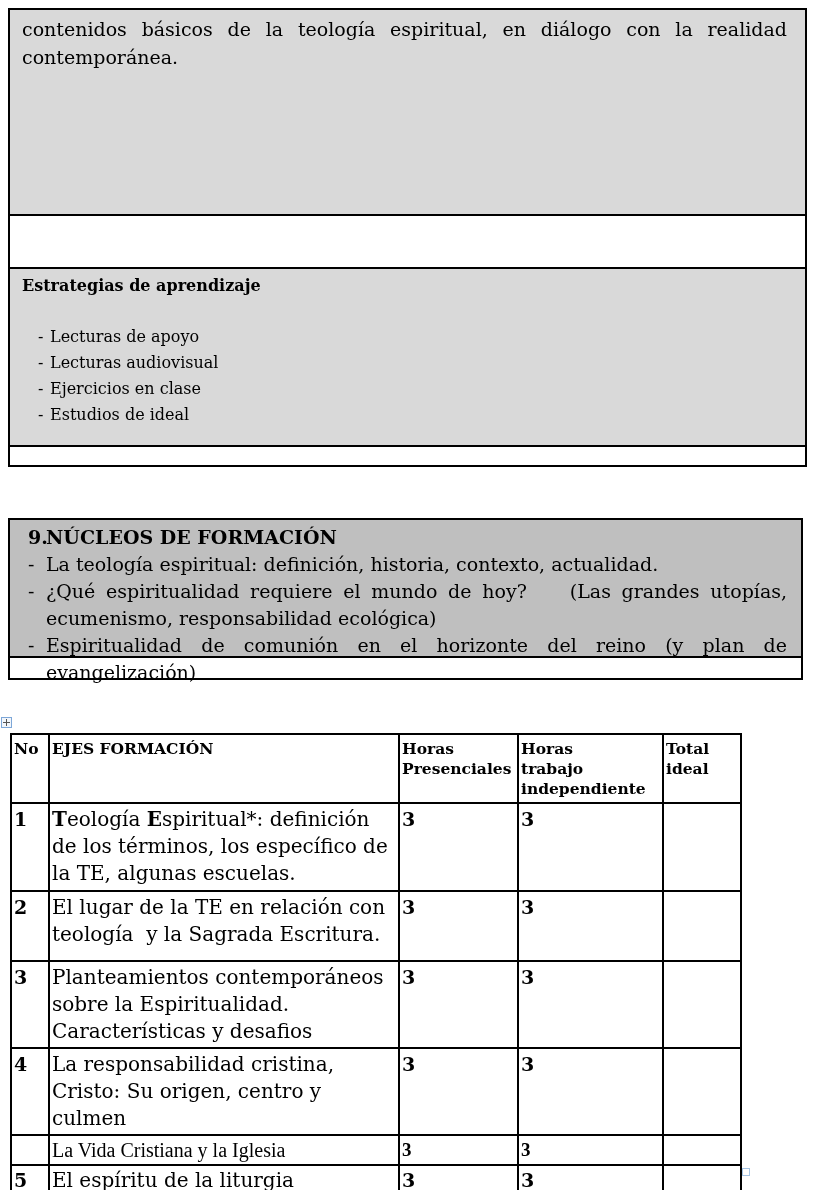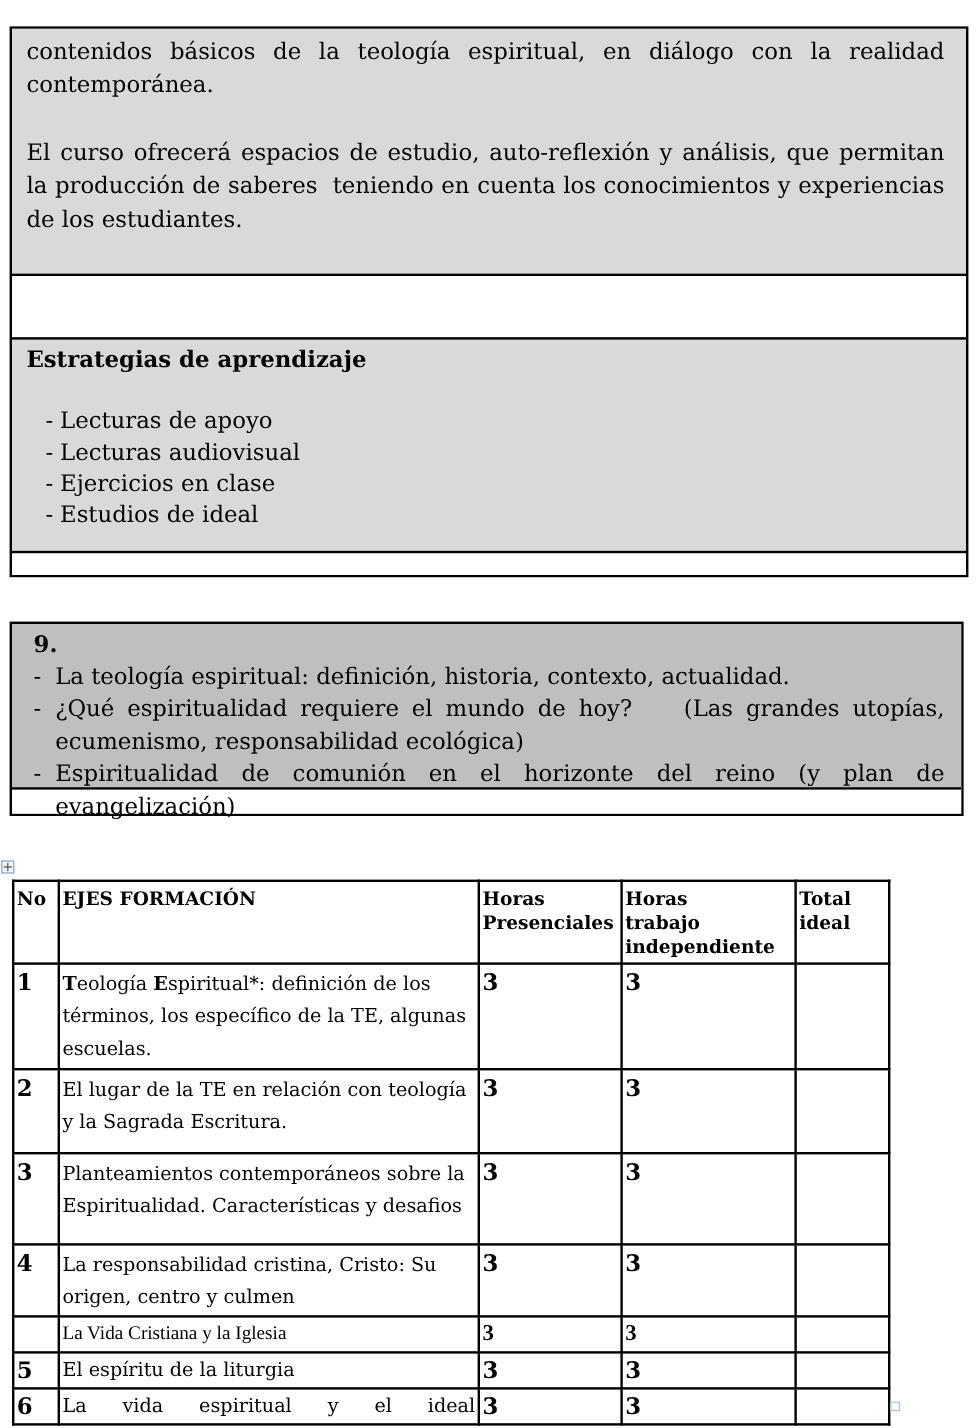--- a/index.html
+++ b/index.html
@@ -16,26 +16,26 @@
     border: 2px solid #000;
     box-sizing: border-box;
   }
   .row { box-sizing: border-box; }
   .row + .row { border-top: 2px solid #000; }
   .gray-light { background: #d9d9d9; }
   .gray-dark { background: #bfbfbf; }
   .white { background: #ffffff; }
 
   
-  #table1 { left: 8px; top: 22px; width: 799px; }
+  #table1 { left: 8px; top: 8px; width: 799px; }
   #t1r1 { height: 204px; padding: 5px 18px 0 12px; font-size: 19px; line-height: 28px; }
   #t1r1 p { margin: 0; text-align: justify; }
   #t1r1 .spacer { height: 28px; }
   #t1r2 { height: 53px; }
-  #t1r3 { height: 178px; padding: 4px 18px 0 12px; font-size: 19px; line-height: 26px; }
+  #t1r3 { height: 178px; padding: 4px 18px 0 12px; font-size: 16px; line-height: 26px; }
   #t1r4 { height: 20px; }
   .bold { font-weight: bold; }
   .list { margin-top: 25px; }
   .li { display: flex; }
   .li .dash { width: 28px; padding-left: 16px; box-sizing: border-box; flex: none; }
   .li .li-text { flex: 1; }
 
   
   #table2 { left: 8px; top: 518px; width: 795px; }
   #t2r1 { height: 136px; padding: 4px 14px 0 8px; font-size: 19px; line-height: 27px; }
@@ -55,21 +55,21 @@
     vertical-align: top;
     text-align: left;
     padding: 2px 2px;
     overflow: hidden;
   }
   #table3 th {
     font-size: 15.5px; line-height: 20px; font-weight: bold;
     white-space: pre-line; height: 61px; padding-top: 4px;
   }
   td.c-no { font-weight: bold; font-size: 19px; line-height: 26px; }
-  td.c-tema { font-size: 16px; line-height: 27px; text-align: justify; padding-right: 8px; }
+  td.c-tema { font-size: 20px; line-height: 27px; text-align: justify; padding-right: 8px; }
   td.c-hours { font-weight: bold; font-size: 19px; line-height: 26px; }
   tr.tight td.c-tema { line-height: 24px; }
   tr.tight td.c-no, tr.tight td.c-hours { line-height: 24px; }
   td.justify-all { text-align: justify; text-align-last: justify; }
   #tr-h  { height: 65px; }
   #tr-1  { height: 88px; }
   #tr-2  { height: 70px; }
   #tr-3  { height: 76px; }
   #tr-4  { height: 50px; }
   #tr-4b { height: 29px; font-family: Liberation Serif, serif; }
@@ -96,21 +96,20 @@
     border: 1px solid #a5c4e4; background: #fff;
   }
 </style>
 </head>
 <body>
 
 <div class="box" id="table1">
   <div class="row gray-light" id="t1r1">
     <p>contenidos básicos de la teología espiritual, en diálogo con la realidad contemporánea.</p>
     <div class="spacer"></div>
-    <p>El curso ofrecerá espacios de estudio, auto-reflexión y análisis, que permitan la producción de saberes&nbsp; teniendo en cuenta los conocimientos y experiencias de los estudiantes.</p>
   </div>
   <div class="row white" id="t1r2"></div>
   <div class="row gray-light" id="t1r3">
     <div class="bold">Estrategias de aprendizaje</div>
     <div class="list">
       <div class="li">
         <span class="dash">-</span>
         <span class="li-text">Lecturas de apoyo</span>
       </div>
       <div class="li">
@@ -127,20 +126,21 @@
       </div>
     </div>
   </div>
   <div class="row white" id="t1r4"></div>
 </div>
 
 <div class="box" id="table2">
   <div class="row gray-dark" id="t2r1">
     <div class="num-line">
       <span class="num">9.</span>
+      <span>NÚCLEOS DE FORMACIÓN</span>
     </div>
     <div class="li">
       <span class="dash">-</span>
       <span class="li-text">La teología espiritual: definición, historia, contexto, actualidad.</span>
     </div>
     <div class="li">
       <span class="dash">-</span>
       <span class="li-text">¿Qué espiritualidad requiere el mundo de hoy?&nbsp;&nbsp;&nbsp; (Las grandes utopías, ecumenismo, responsabilidad ecológica)</span>
     </div>
     <div class="li">

